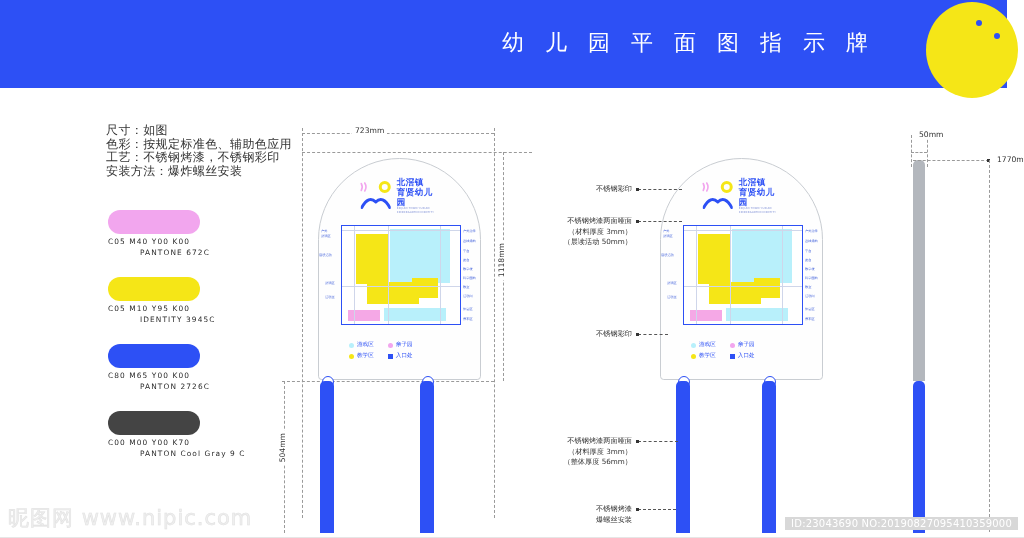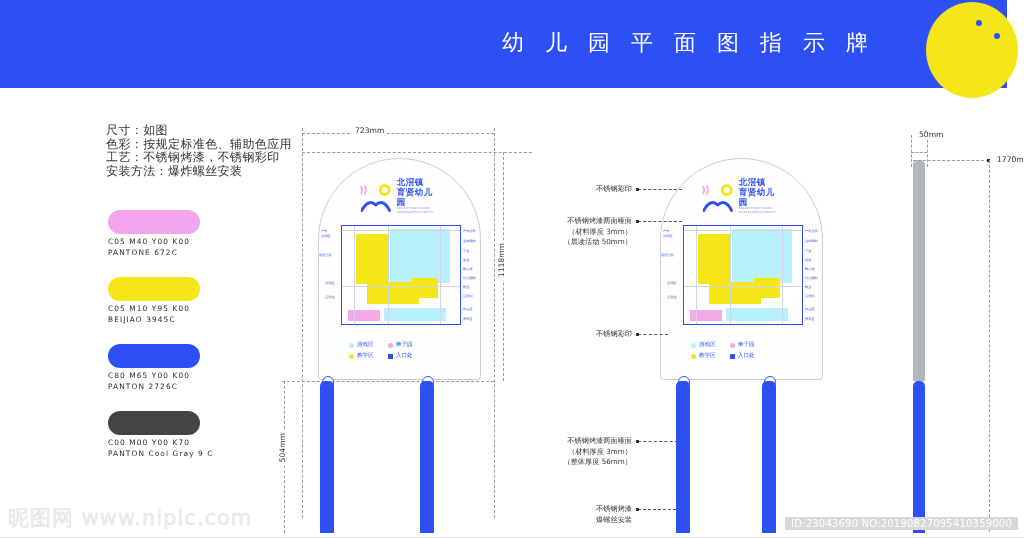--- a/index.html
+++ b/index.html
@@ -28,34 +28,34 @@
     letter-spacing:.4px;
   }
   
   .swatch-group{position:absolute;left:108px;top:210px;}
   .swatch-item{margin-bottom:19px;}
   .swatch-chip{width:92px;height:24px;border-radius:12px;}
   .swatch-cmyk,.swatch-pantone{
     font-size:7.4px;color:#2b2b2b;letter-spacing:1.1px;line-height:10.5px;margin-top:3px;
     font-family:"DejaVu Sans","Liberation Sans",sans-serif;
   }
-  .swatch-pantone{margin-top:0;}
+  .swatch-pantone{margin-top:0;margin-left:32px;}
 
   
   .vdash{position:absolute;border-left:1px dashed #9a9a9a;}
   .hdash{position:absolute;border-top:1px dashed #9a9a9a;}
   .dim-label{position:absolute;font-size:7.6px;color:#333;background:#fff;padding:0 3px;white-space:nowrap;}
   .dim-label.vert{writing-mode:vertical-rl;transform:rotate(180deg);padding:3px 0;}
 
   
   .board{
     position:absolute;background:#fefefe;border:1px solid #c9cdd2;
     border-radius:88px 88px 4px 4px;box-sizing:border-box;
   }
-  .board-logo{position:absolute;left:50%;transform:translateX(-50%);top:18px;display:flex;align-items:flex-end;gap:5px;}
+  .board-logo{position:absolute;left:50%;transform:translateX(-50%);top:18px;display:flex;align-items:center;gap:5px;}
   .logo-mark{position:relative;width:34px;height:30px;}
   .logo-waves{position:absolute;left:0;top:1px;width:13px;height:10px;}
   .logo-circle{position:absolute;right:1px;top:0px;width:12px;height:12px;border-radius:50%;border:3px solid #f5e617;box-sizing:border-box;}
   .logo-smile{position:absolute;left:1px;top:13px;width:30px;height:15px;}
   .logo-text{display:flex;flex-direction:column;justify-content:center;}
   .logo-cn{font-size:8.5px;color:#2d50f5;font-weight:bold;letter-spacing:.5px;line-height:10px;}
   .logo-en{font-size:2.6px;color:#7f8fd6;letter-spacing:.2px;line-height:3.6px;}
 
   
   .plan-wrap{position:absolute;}
@@ -112,21 +112,21 @@
 
 <div class="swatch-group">
   <div class="swatch-item">
     <div class="swatch-chip" style="background:#f2a6ee"></div>
     <div class="swatch-cmyk">C05 M40 Y00 K00</div>
     <div class="swatch-pantone">PANTONE 672C</div>
   </div>
   <div class="swatch-item">
     <div class="swatch-chip" style="background:#f5e617"></div>
     <div class="swatch-cmyk">C05 M10 Y95 K00</div>
-    <div class="swatch-pantone">BEIJIAO 3945C</div>
+    <div class="swatch-pantone">IDENTITY 3945C</div>
   </div>
   <div class="swatch-item">
     <div class="swatch-chip" style="background:#2d50f5"></div>
     <div class="swatch-cmyk">C80 M65 Y00 K00</div>
     <div class="swatch-pantone">PANTON 2726C</div>
   </div>
   <div class="swatch-item">
     <div class="swatch-chip" style="background:#444444"></div>
     <div class="swatch-cmyk">C00 M00 Y00 K70</div>
     <div class="swatch-pantone">PANTON  Cool Gray 9 C</div>

